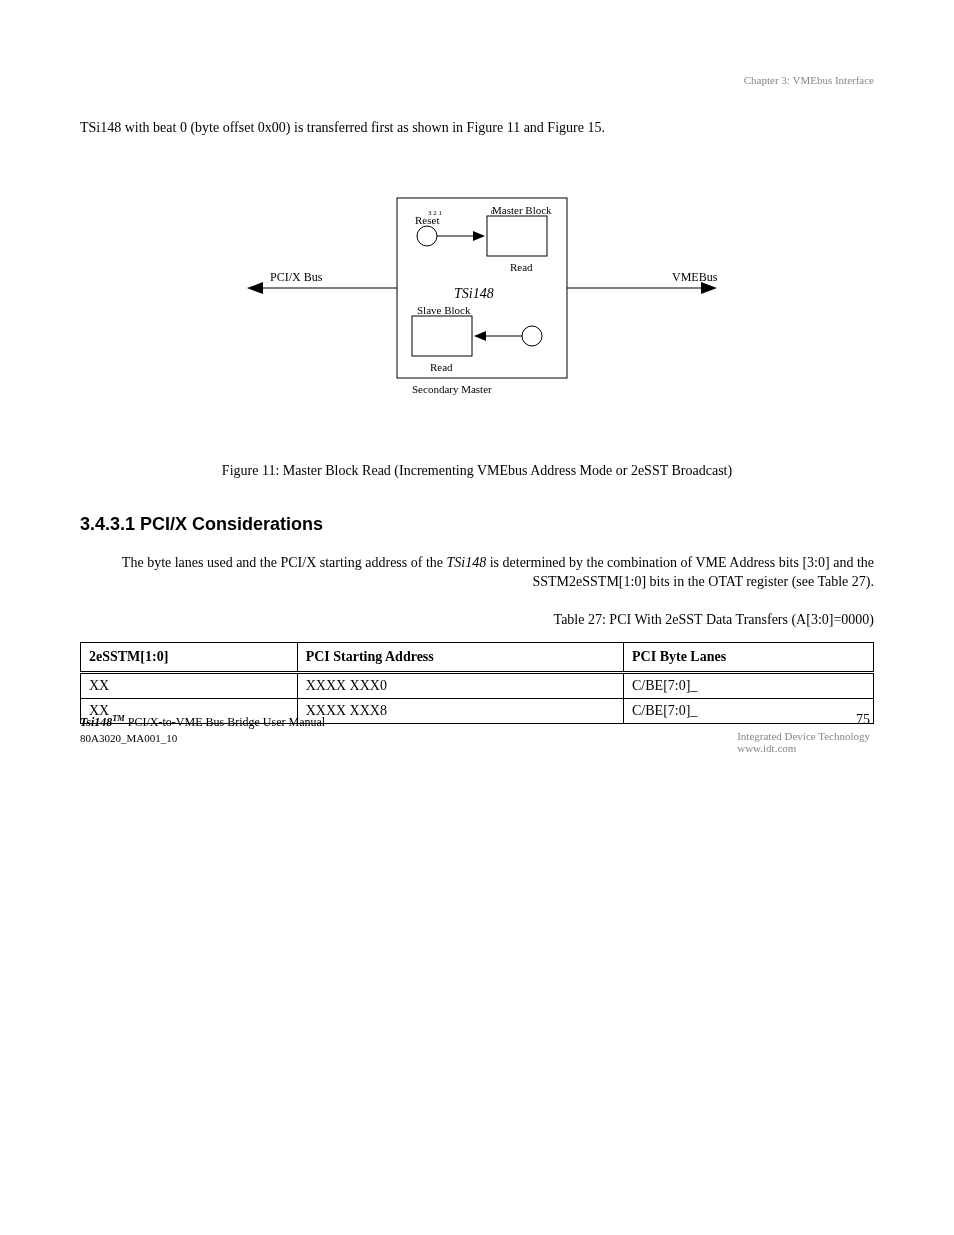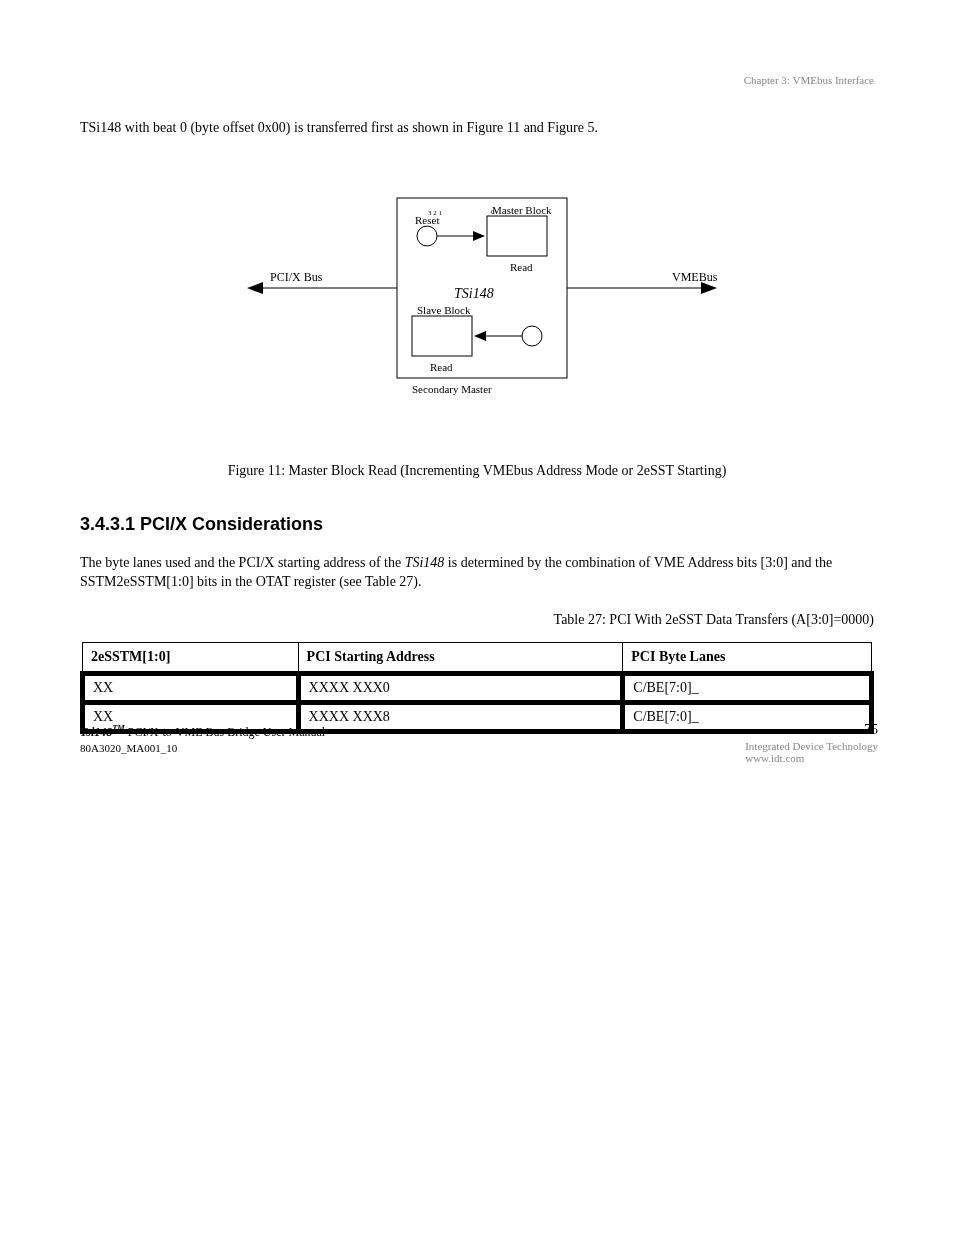--- a/index.html
+++ b/index.html
@@ -49,20 +49,21 @@
       font-size: 18px;
       font-weight: bold;
       font-family: Arial, sans-serif;
       margin-top: 35px;
     }
     
     .section-body {
       font-size: 14px;
       margin-top: 10px;
       line-height: 1.4;
+      text-align: right;
     }
     
     .table-caption {
       text-align: right;
       font-size: 14px;
       margin-top: 20px;
     }
     
     table {
       width: 100%;
@@ -73,53 +74,53 @@
     table th {
       border: 1px solid #000;
       border-bottom: 3px double #000;
       padding: 6px 8px;
       font-weight: bold;
       font-size: 14px;
       text-align: left;
     }
     
     table td {
-      border: 5px solid #000000;
+      border: 1px solid #000000;
       padding: 4px 8px;
       font-size: 14px;
     }
     
     .footer-left {
       position: absolute;
       left: 80px;
       bottom: 50px;
       font-size: 12px;
     }
     
     .footer-right {
       position: absolute;
-      right: 76px;
+      right: 84px;
       bottom: 40px;
       font-size: 11px;
       color: #888;
     }
     
     sup {
       font-size: 0.7em;
     }
   </style>
 </head>
 <body>
 
 <div class="page">
   <div style="text-align: right;">
     <span class="header-text">Chapter 3: VMEbus Interface</span>
   </div>
 
-  <p class="paragraph-intro">TSi148 with beat 0 (byte offset 0x00) is transferred first as shown in Figure 11 and Figure 5.</p>
+  <p class="paragraph-intro">TSi148 with beat 0 (byte offset 0x00) is transferred first as shown in Figure 11 and Figure 15.</p>
 
   <div class="figure-container">
     <svg class="figure-svg" width="560" height="260" viewBox="0 0 560 260">
 
       <rect x="200" y="30" width="170" height="180" fill="none" stroke="#000" stroke-width="1"></rect>
 
       <line x1="200" y1="120" x2="65" y2="120" stroke="#000" stroke-width="1"></line>
       <polygon points="50,120 66,114 66,126" fill="#000"></polygon>
       <text x="73" y="113" font-size="12" font-family="serif">PCI/X Bus</text>
 
@@ -148,21 +149,21 @@
       <line x1="325" y1="168" x2="287" y2="168" stroke="#000" stroke-width="1"></line>
       <polygon points="277,168 289,163 289,173" fill="#000"></polygon>
 
       <text x="215" y="225" font-size="11" font-family="serif">Secondary Master</text>
 
       <text x="231" y="47" font-size="7" font-family="serif">3  2  1</text>
       <text x="294" y="46" font-size="7" font-family="serif">0</text>
     </svg>
   </div>
 
-  <p class="figure-caption">Figure 11: Master Block Read (Incrementing VMEbus Address Mode or 2eSST Starting)</p>
+  <p class="figure-caption">Figure 11: Master Block Read (Incrementing VMEbus Address Mode or 2eSST Broadcast)</p>
 
   <h3 class="section-heading">3.4.3.1 PCI/X Considerations</h3>
 
   <p class="section-body">
     <span>The byte lanes used and the PCI/X starting address of the </span><i>TSi148</i><span> is determined by the combination of VME Address bits [3:0] and the SSTM2eSSTM[1:0] bits in the OTAT register (see Table 27).</span>
   </p>
 
   <p class="table-caption">Table 27: PCI With 2eSST Data Transfers (A[3:0]=0000)</p>
 
   <table>

